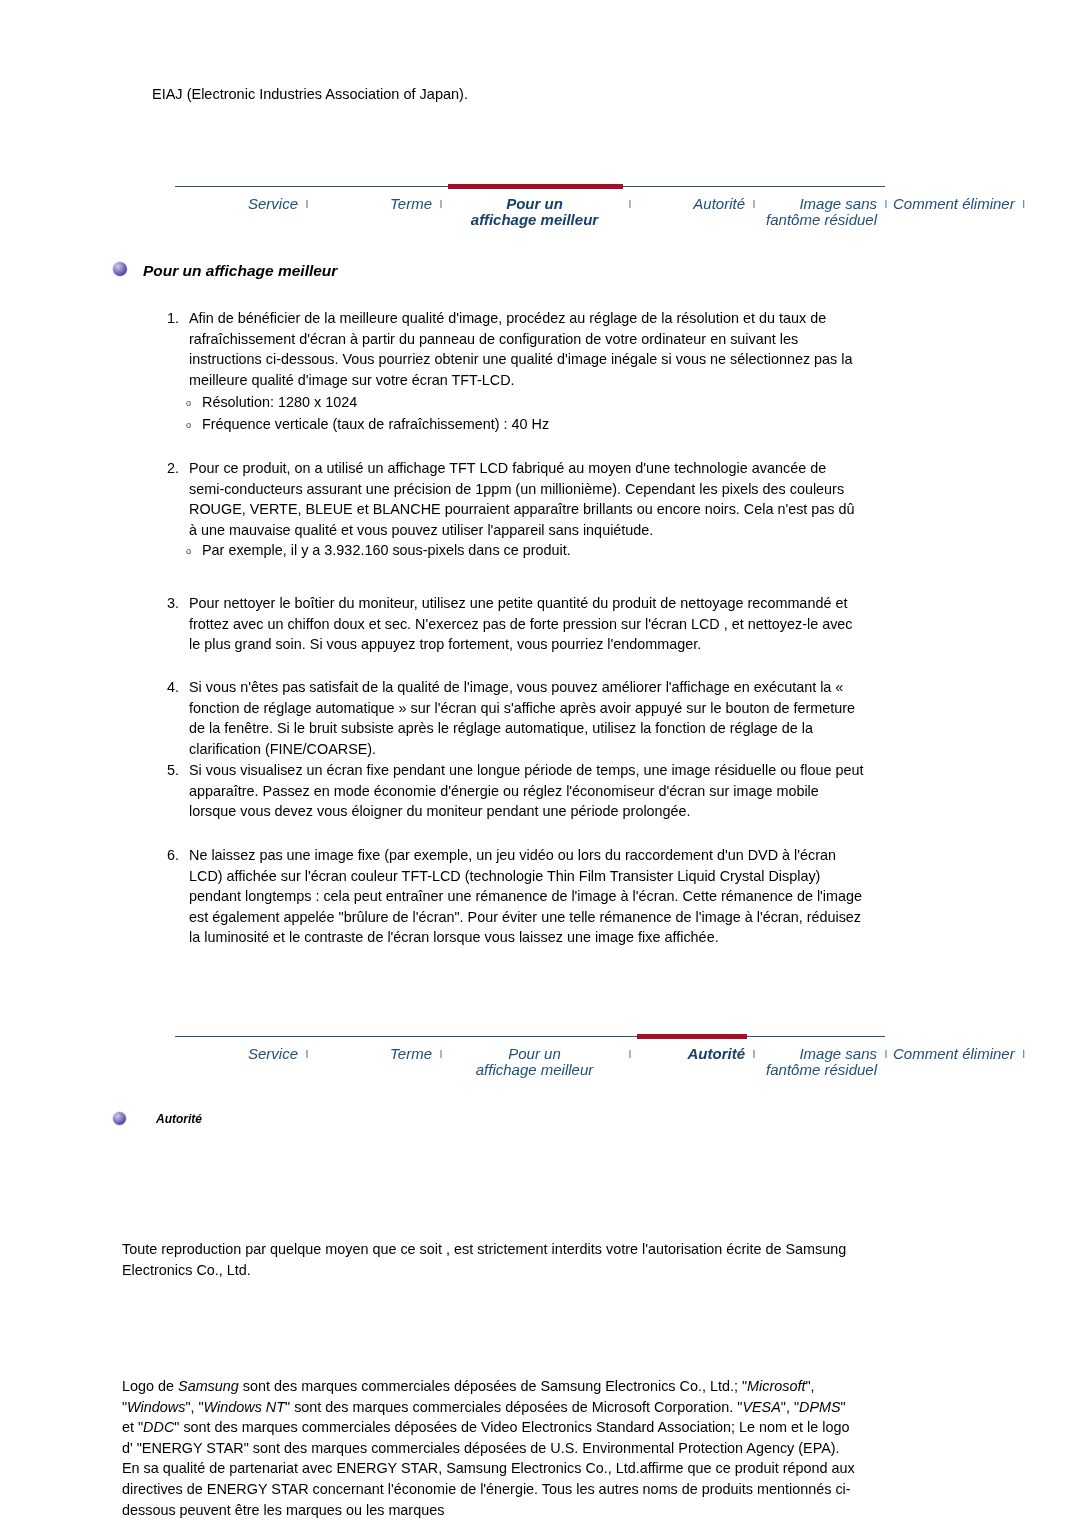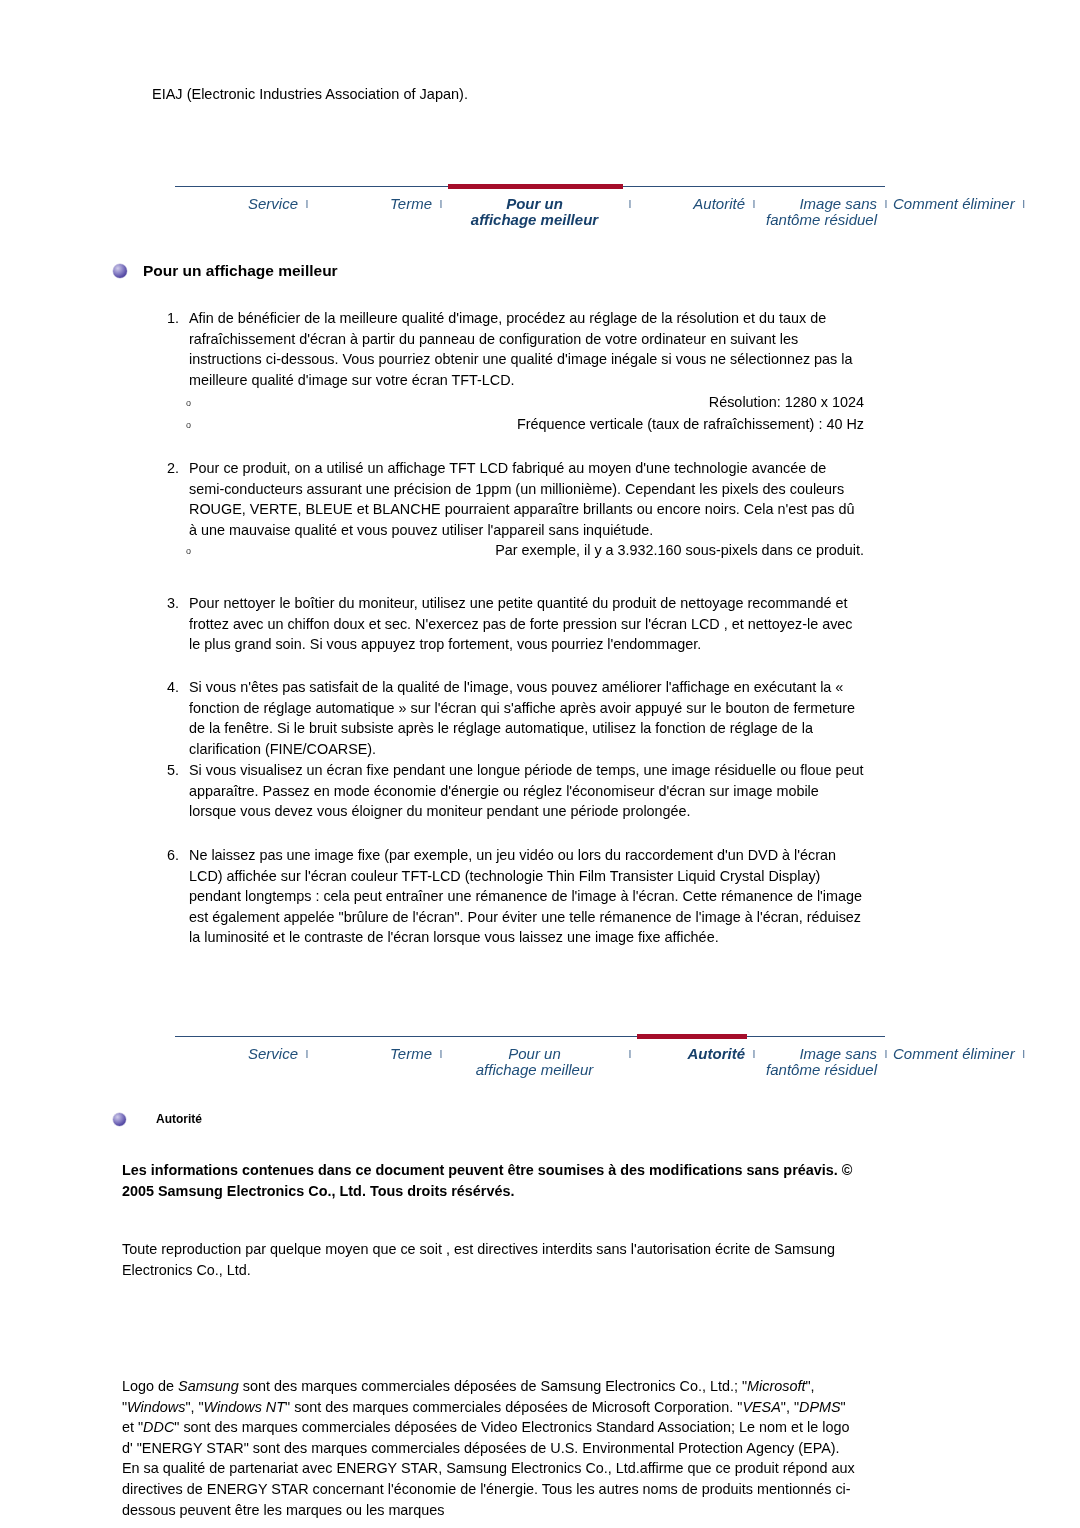--- a/index.html
+++ b/index.html
@@ -103,21 +103,22 @@
   .nav1 .c-terme     { flex: 0 0 120px; }
   .nav1 .c-pour      { flex: 0 0 175px; align-items: center; }
   .nav1 .c-autorite  { flex: 0 0 110px; }
   .nav1 .c-image     { flex: 0 0 118px; }
   .nav1 .c-comment   { flex: 0 0 122px; justify-content: center; }
 
   
   .section-head {
     position: absolute;
     display: flex;
-    align-items: center;
+    align-items: flex-start;
+    font-style: italic;
   }
   .bullet-orb {
     width: 14px;
     height: 14px;
     border-radius: 50%;
     background: radial-gradient(circle at 34% 31%, #cfcbe9 0%, #8f87c9 36%, #5b50a8 66%, #3d3490 100%);
     flex: 0 0 14px;
     box-shadow: 0 0 0 0.5px rgba(90,80,160,0.35);
   }
   .bullet-orb.small {
@@ -168,21 +169,20 @@
     flex: 0 0 22px;
     font-size: 9px;
     line-height: 22px;
     color: #333;
     text-align: left;
     padding-left: 6px;
     box-sizing: border-box;
   }
   .sub-text {
     flex: 1 1 auto;
-    text-align: right;
   }
 
   
   .auth-para {
     position: absolute;
     left: 122px;
     width: 738px;
     font-size: 14.4px;
     line-height: 20.6px;
   }
@@ -337,22 +337,21 @@
       </div>
       <div class="nav-sep">l</div>
     </div>
   </div>
 
   <div class="section-head" style="left:113px; top:1112px;">
     <span class="bullet-orb small"></span>
     <span class="section-title small">Autorité</span>
   </div>
 
-  <div class="auth-para bold" style="top:1160px;">Les informations contenues dans ce document peuvent être soumises à des modifications sans préavis. © 2005 Samsung Electronics Co., Ltd. Tous droits résérvés.</div>
-
-  <div class="auth-para" style="top:1239px;">Toute reproduction par quelque moyen que ce soit , est directives interdits sans l'autorisation écrite de Samsung Electronics Co., Ltd.</div>
+
+  <div class="auth-para" style="top:1239px;">Toute reproduction par quelque moyen que ce soit , est strictement interdits votre l'autorisation écrite de Samsung Electronics Co., Ltd.</div>
 
 
   <div class="auth-para" style="top:1376px;">
     <span>Logo de </span><span class="ital">Samsung</span><span> sont des marques commerciales déposées de Samsung Electronics Co., Ltd.; "</span><span class="ital">Microsoft</span><span>", "</span><span class="ital">Windows</span><span>", "</span><span class="ital">Windows NT</span><span>" sont des marques commerciales déposées de Microsoft Corporation. "</span><span class="ital">VESA</span><span>", "</span><span class="ital">DPMS</span><span>" et "</span><span class="ital">DDC</span><span>" sont des marques commerciales déposées de Video Electronics Standard Association; Le nom et le logo d' "ENERGY STAR" sont des marques commerciales déposées de U.S. Environmental Protection Agency (EPA). En sa qualité de partenariat avec ENERGY STAR, Samsung Electronics Co., Ltd.affirme que ce produit répond aux directives de ENERGY STAR concernant l'économie de l'énergie. Tous les autres noms de produits mentionnés ci-dessous peuvent être les marques ou les marques</span>
   </div>
 
 </div>
 
 </body></html>

